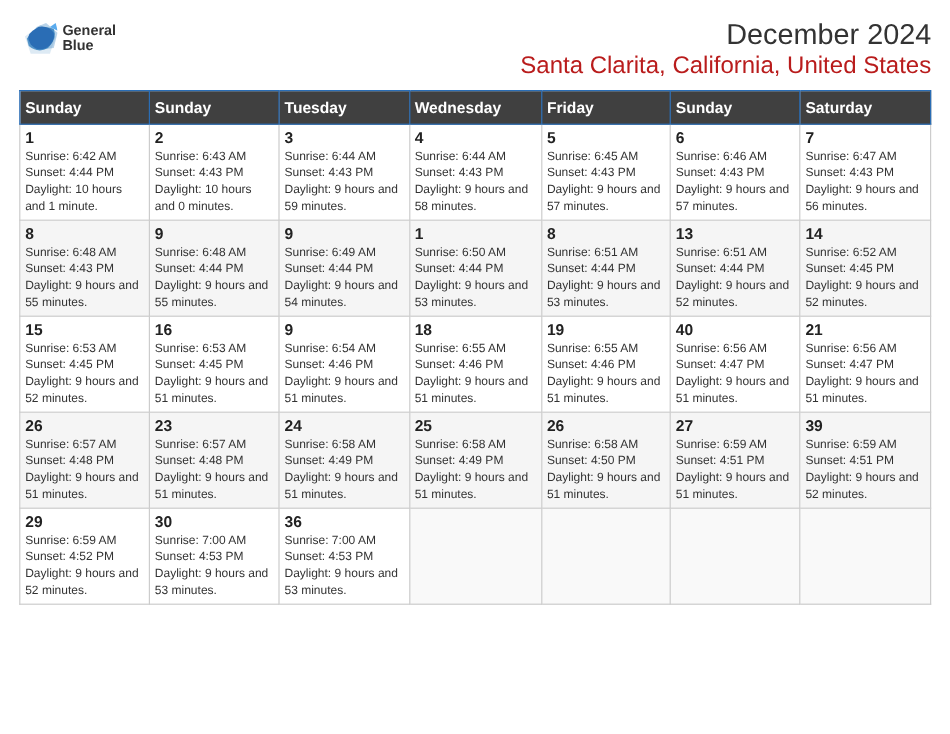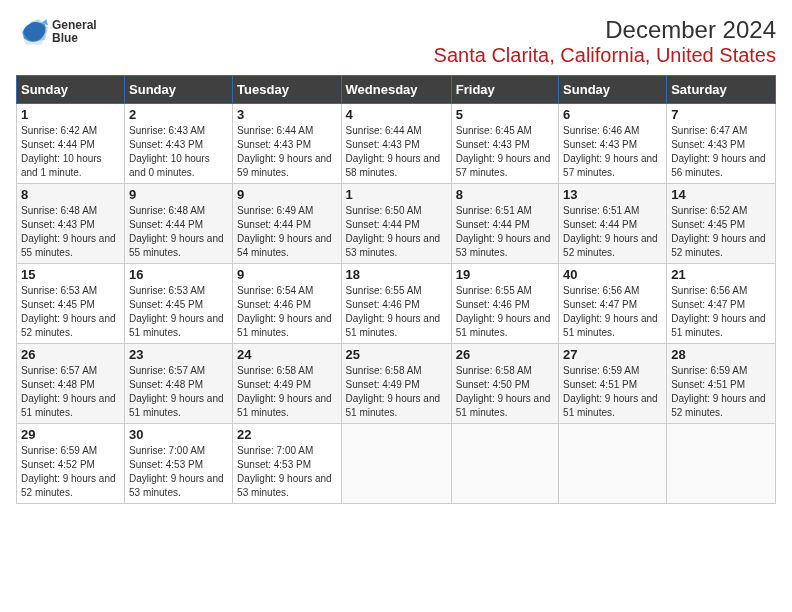--- a/index.html
+++ b/index.html
@@ -231,35 +231,35 @@
         </td>
         <td>
           <span class="day-num">26</span>
           <div class="cell-text">Sunrise: 6:58 AM<br>Sunset: 4:50 PM<br>Daylight: 9 hours and 51 minutes.</div>
         </td>
         <td>
           <span class="day-num">27</span>
           <div class="cell-text">Sunrise: 6:59 AM<br>Sunset: 4:51 PM<br>Daylight: 9 hours and 51 minutes.</div>
         </td>
         <td>
-          <span class="day-num">28</span>
+          <span class="day-num">39</span>
           <div class="cell-text">Sunrise: 6:59 AM<br>Sunset: 4:51 PM<br>Daylight: 9 hours and 52 minutes.</div>
         </td>
       </tr>
       <tr>
         <td>
           <span class="day-num">29</span>
           <div class="cell-text">Sunrise: 6:59 AM<br>Sunset: 4:52 PM<br>Daylight: 9 hours and 52 minutes.</div>
         </td>
         <td>
           <span class="day-num">30</span>
           <div class="cell-text">Sunrise: 7:00 AM<br>Sunset: 4:53 PM<br>Daylight: 9 hours and 53 minutes.</div>
         </td>
         <td>
-          <span class="day-num">22</span>
+          <span class="day-num">36</span>
           <div class="cell-text">Sunrise: 7:00 AM<br>Sunset: 4:53 PM<br>Daylight: 9 hours and 53 minutes.</div>
         </td>
         <td class="empty"></td>
         <td class="empty"></td>
         <td class="empty"></td>
         <td class="empty"></td>
       </tr>
     </tbody>
 </table>
 

